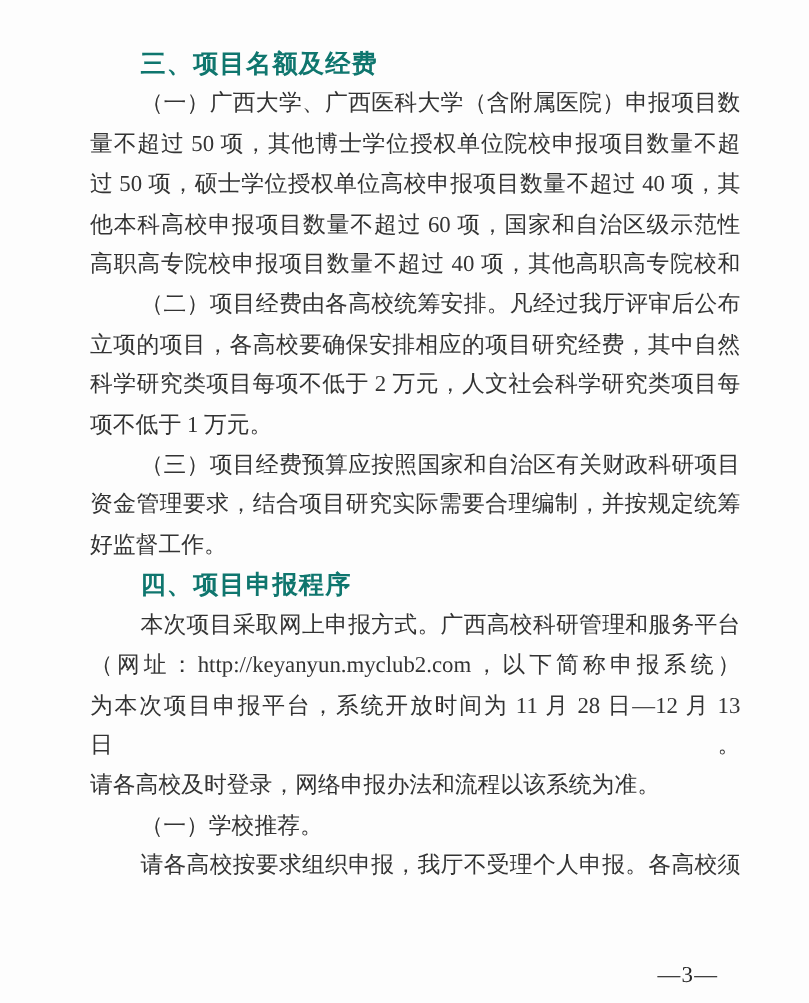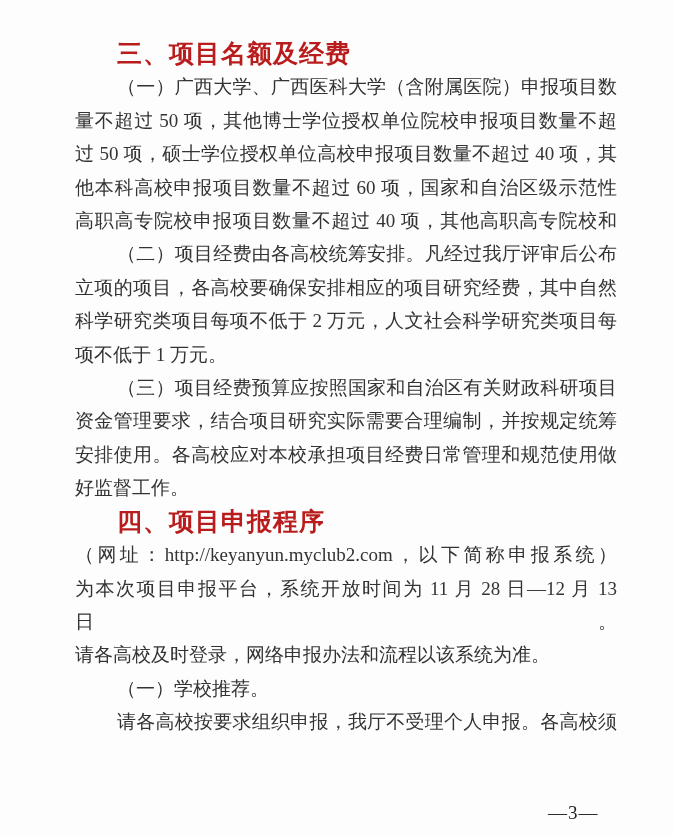--- a/index.html
+++ b/index.html
@@ -27,22 +27,22 @@
   
   .line.fill {
     text-align: justify;
     text-align-last: justify;
   }
   
   .line.indent { padding-left: 42px; }
   .heading {
     font-family: "Liberation Sans", "DejaVu Sans", sans-serif;
     font-weight: bold;
-    color: #b91c1c;
-    font-size: 25px;
+    color: #0f766e;
+    font-size: 21px;
     letter-spacing: 1px;
     padding-left: 42px;
   }
   .page-number {
     position: absolute;
     left: 548px; top: 802px;
     font-size: 19px;
     color: #242424;
     letter-spacing: 1px;
   }
@@ -66,27 +66,27 @@
     <div class="para">
       <div class="line fill indent">（二）项目经费由各高校统筹安排。凡经过我厅评审后公布</div>
       <div class="line fill">立项的项目，各高校要确保安排相应的项目研究经费，其中自然</div>
       <div class="line fill">科学研究类项目每项不低于 2 万元，人文社会科学研究类项目每</div>
       <div class="line">项不低于 1 万元。</div>
     </div>
 
     <div class="para">
       <div class="line fill indent">（三）项目经费预算应按照国家和自治区有关财政科研项目</div>
       <div class="line fill">资金管理要求，结合项目研究实际需要合理编制，并按规定统筹</div>
-      <div class="line fill">安排使用。各高校应对本校承担项目经费日常管理和规范使用做</div>
       <div class="line">好监督工作。</div>
     </div>
 
     <div class="line heading">四、项目申报程序</div>
 
     <div class="para">
+      <div class="line fill indent">本次项目采取网上申报方式。广西高校科研管理和服务平台</div>
       <div class="line fill">（网址：http://keyanyun.myclub2.com，以下简称申报系统）</div>
       <div class="line fill">为本次项目申报平台，系统开放时间为 11 月 28 日—12 月 13 日。</div>
       <div class="line">请各高校及时登录，网络申报办法和流程以该系统为准。</div>
     </div>
 
     <div class="para">
       <div class="line indent">（一）学校推荐。</div>
     </div>
 
     <div class="para">

